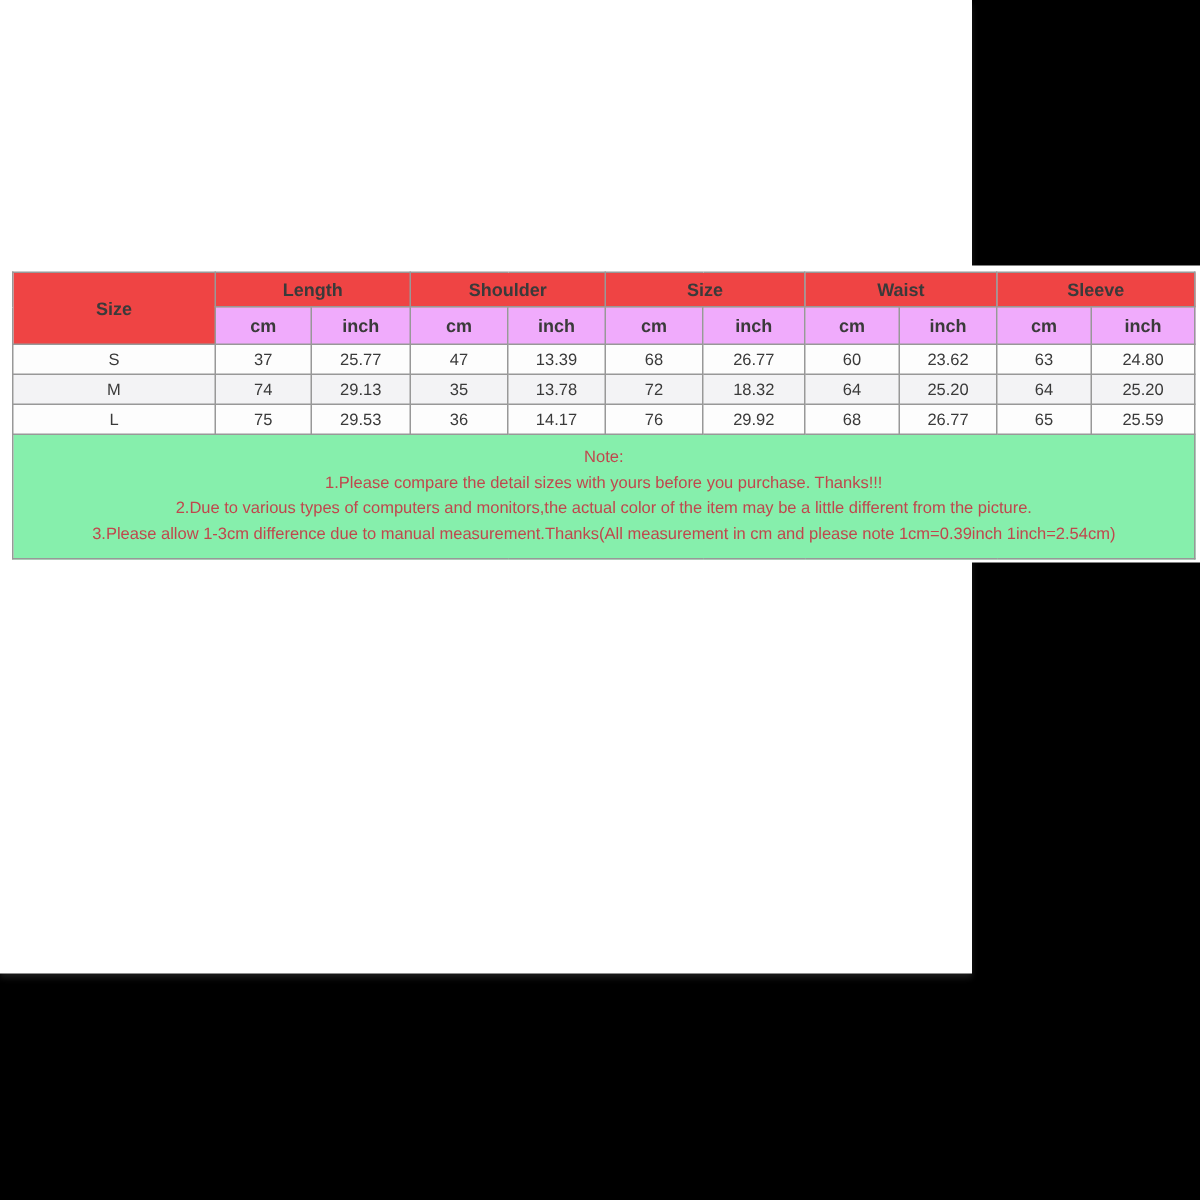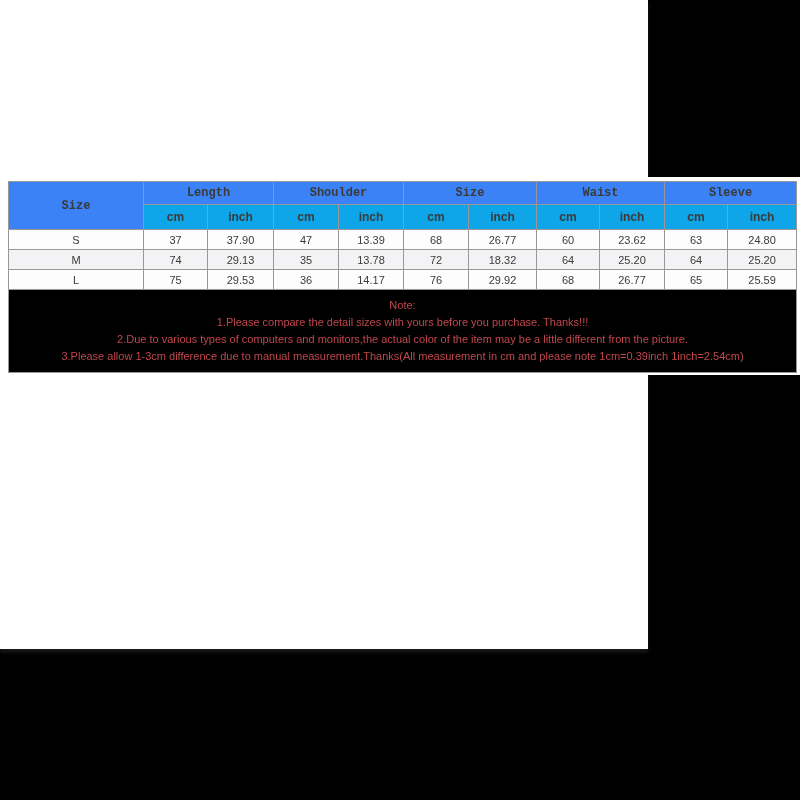--- a/index.html
+++ b/index.html
@@ -48,48 +48,47 @@
     padding: 0;
     text-align: center;
     vertical-align: middle;
     color: #3a3a3a;
   }
   table.size-chart { border: 1px solid #7d7d7d; }
   tr.group-row th {
     height: 22px;
     font-size: 12px;
     font-weight: bold;
-    background: #3b82f6;
-    font-family: Liberation Mono, monospace;
+    background: #ef4444;
   }
   tr.unit-row th {
     height: 24px;
     font-size: 12px;
     font-weight: bold;
-    background: #0ea5e9;
+    background: #f0abfc;
   }
   th.size-head {
     font-size: 12px;
     font-weight: bold;
     background: #f1f2f4;
   }
   tr.data-row td {
     height: 19px;
     font-size: 11px;
     font-weight: normal;
     background: #fdfdfd;
   }
   tr.data-row.striped td {
     background: #f3f3f5;
   }
   td.note-cell {
     height: 82px;
     vertical-align: top;
     padding-top: 13px;
-    background: #000000;
+    background: #86efac;
   }
   .note-line {
     font-size: 11px;
     line-height: 17px;
     text-align: center;
     color: #c0474d; 
     white-space: nowrap;
   }
   .watermark {
     position: absolute;
@@ -137,21 +136,21 @@
     <th>cm</th>
     <th>inch</th>
     <th>cm</th>
     <th>inch</th>
     <th>cm</th>
     <th>inch</th>
   </tr>
   <tr class="data-row">
     <td>S</td>
     <td>37</td>
-    <td>37.90</td>
+    <td>25.77</td>
     <td>47</td>
     <td>13.39</td>
     <td>68</td>
     <td>26.77</td>
     <td>60</td>
     <td>23.62</td>
     <td>63</td>
     <td>24.80</td>
   </tr>
   <tr class="data-row striped">

